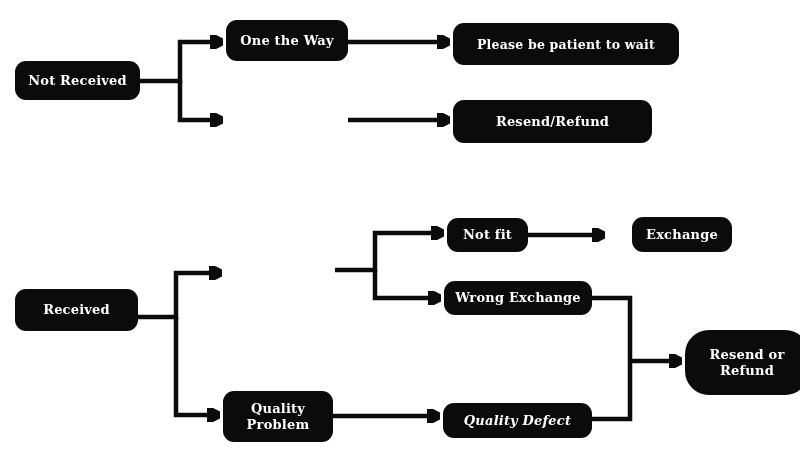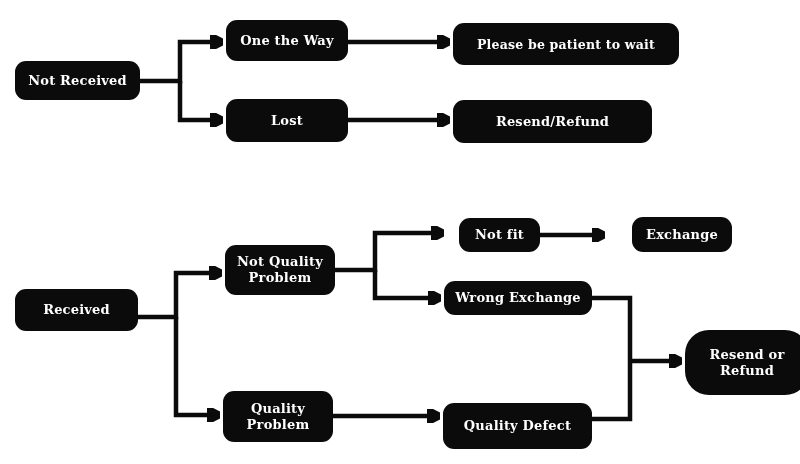--- a/index.html
+++ b/index.html
@@ -44,25 +44,25 @@
     letter-spacing: 0.2px;
   }
   
   .n-not-received      { left: 15px;  top: 61px;  width: 125px; height: 39px; }
   .n-one-the-way       { left: 226px; top: 20px;  width: 122px; height: 41px; }
   .n-please-wait       { left: 453px; top: 23px;  width: 226px; height: 42px; font-size: 12.5px; }
   .n-lost              { left: 226px; top: 99px;  width: 122px; height: 43px; }
   .n-resend-refund     { left: 453px; top: 100px; width: 199px; height: 43px; text-align: center; }
   .n-received          { left: 15px;  top: 289px; width: 123px; height: 42px; }
   .n-not-quality       { left: 225px; top: 245px; width: 110px; height: 50px; }
-  .n-not-fit           { left: 447px; top: 218px; width: 81px;  height: 34px; margin-left: 12px; }
+  .n-not-fit           { left: 447px; top: 218px; width: 81px;  height: 34px; }
   .n-exchange          { left: 608px; top: 217px; width: 100px; height: 35px; margin-left: 24px; }
   .n-wrong-delivery    { left: 444px; top: 281px; width: 148px; height: 34px; }
   .n-quality-problem   { left: 223px; top: 391px; width: 110px; height: 51px; }
-  .n-quality-defect    { left: 443px; top: 403px; width: 149px; height: 46px; }
+  .n-quality-defect    { left: 443px; top: 403px; width: 149px; height: 35px; font-style: italic; }
   .n-resend-or-refund  { left: 685px; top: 330px; width: 124px; height: 65px; border-radius: 24px; }
 </style>
 </head>
 <body>
 
 <div class="canvas">
 
   <svg class="connectors" viewBox="0 0 800 464" xmlns="http://www.w3.org/2000/svg">
     <defs>
       <marker id="arrow" viewBox="0 0 10 10" refX="9" refY="5" markerWidth="3" markerHeight="3" orient="auto-start-reverse">
@@ -87,31 +87,25 @@
 
   <div class="node n-not-received">
     <span>Not Received</span>
   </div>
   <div class="node n-one-the-way">
     <span>One the Way</span>
   </div>
   <div class="node n-please-wait">
     <span>Please be patient to wait</span>
   </div>
-  <div class="node n-lost">
-    <span>Lost</span>
-  </div>
   <div class="node n-resend-refund">
     <span>Resend/Refund</span>
   </div>
   <div class="node n-received">
     <span>Received</span>
-  </div>
-  <div class="node n-not-quality">
-    <span>Not Quality Problem</span>
   </div>
   <div class="node n-not-fit">
     <span>Not fit</span>
   </div>
   <div class="node n-exchange">
     <span>Exchange</span>
   </div>
   <div class="node n-wrong-delivery">
     <span>Wrong Exchange</span>
   </div>

